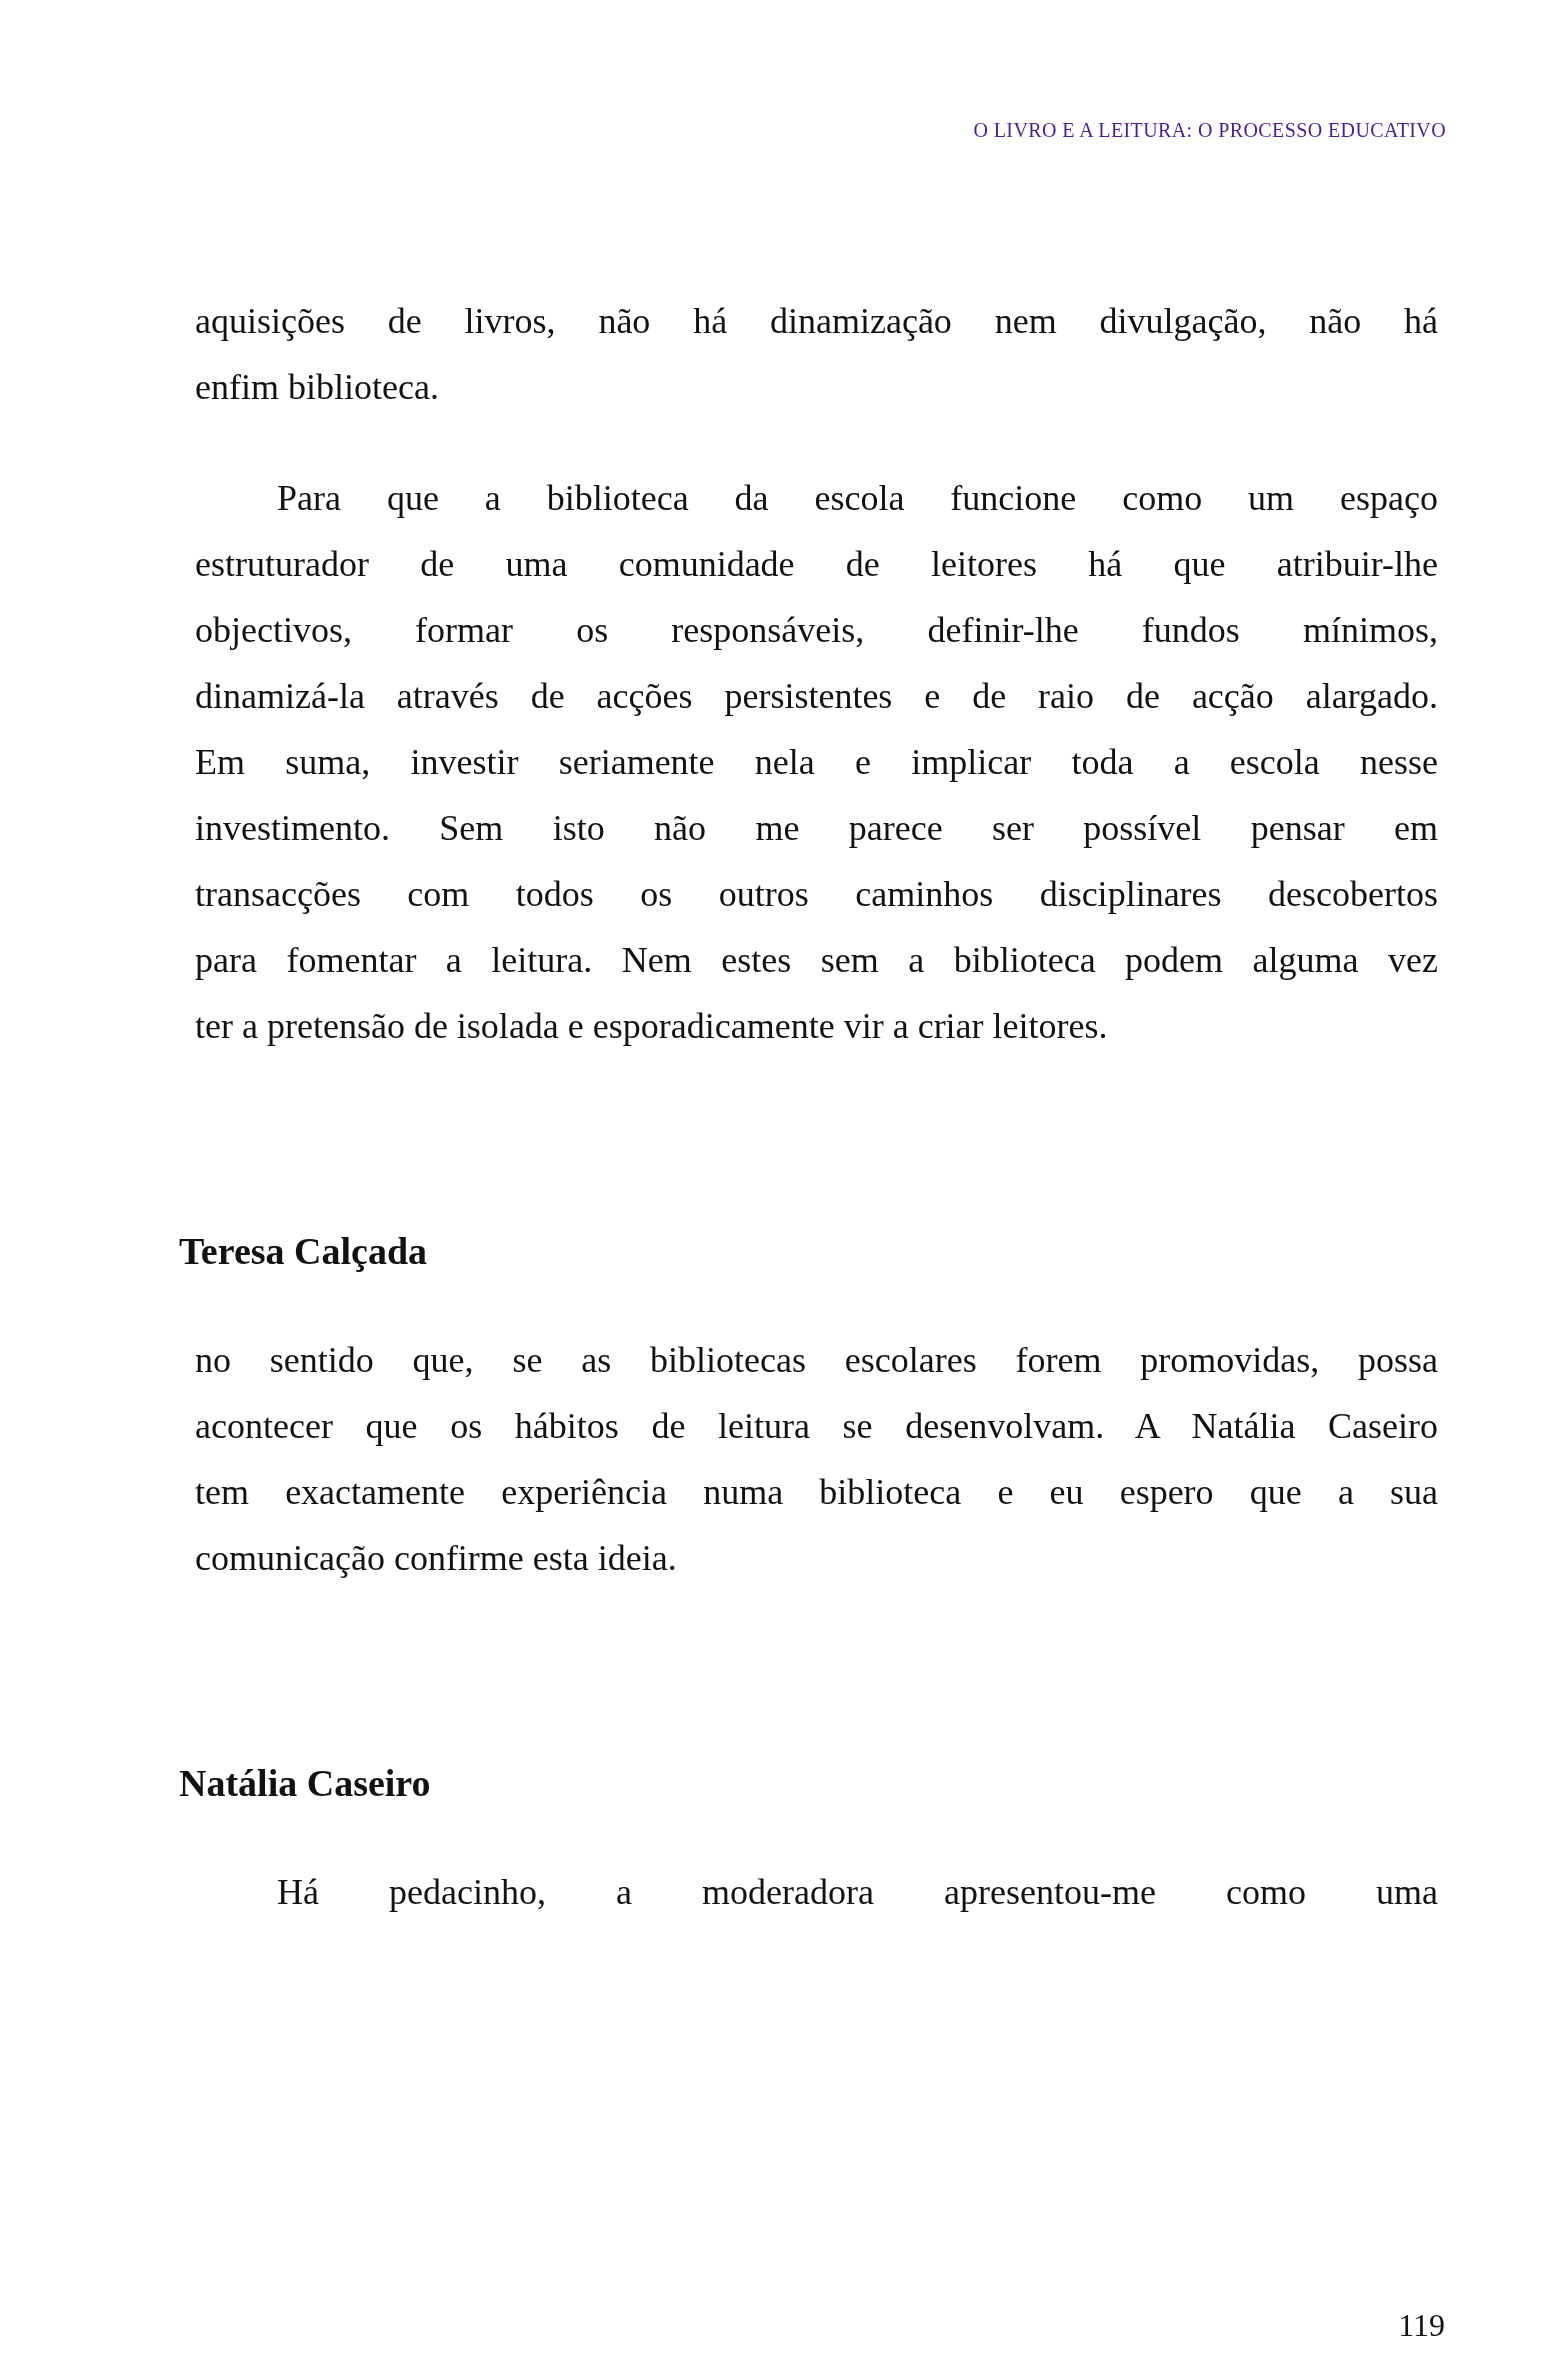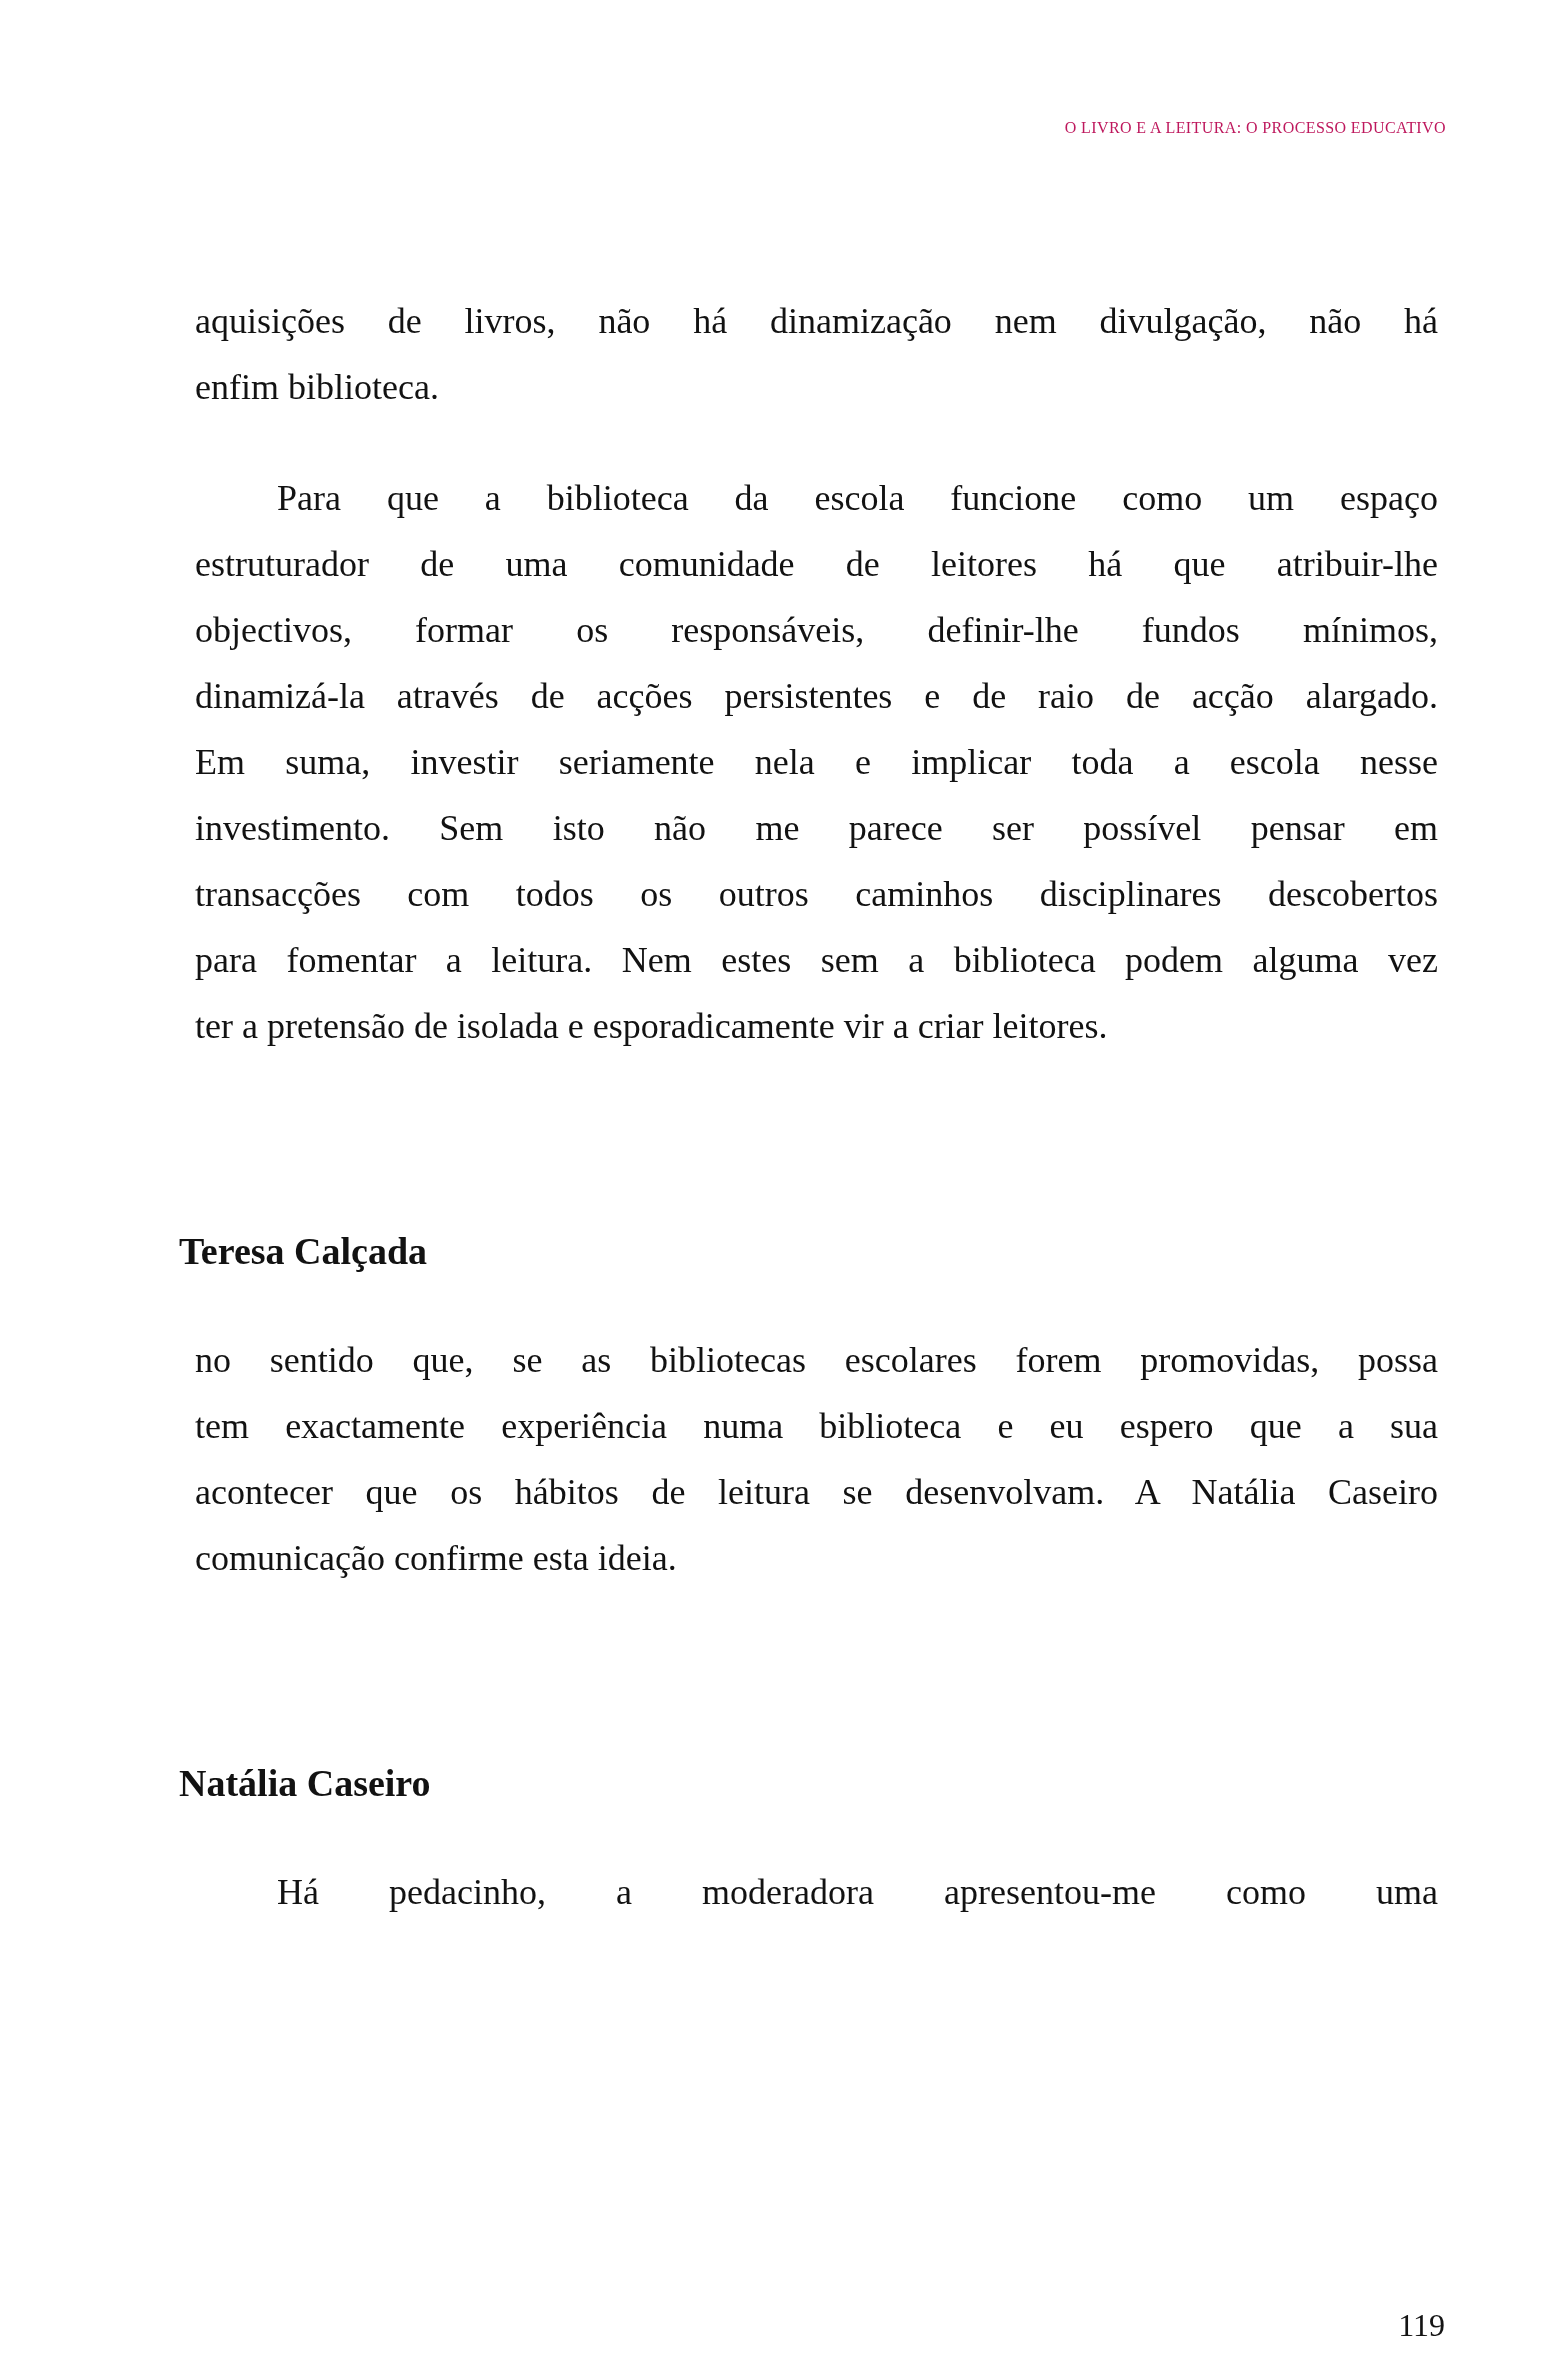--- a/index.html
+++ b/index.html
@@ -13,24 +13,24 @@
     height: 2377px;
     background: #ffffff;
     color: #121212;
     font-family: "Liberation Serif", "DejaVu Serif", serif;
     overflow: hidden;
   }
   .running-header {
     position: absolute;
     top: 119px;
     right: 104px;
-    font-size: 16px;
+    font-size: 20px;
     letter-spacing: 0.4px;
     white-space: nowrap;
-    color: #be185d;
+    color: #4c1d95;
   }
   .text-body {
     position: absolute;
     left: 179px;
     top: 0;
     width: 1259px;
     padding-top: 288px;
     font-size: 36px;
     line-height: 66px;
   }
@@ -84,22 +84,22 @@
         <div class="line fill">dinamizá-la através de acções persistentes e de raio de acção alargado.</div>
         <div class="line fill">Em suma, investir seriamente nela e implicar toda a escola nesse</div>
         <div class="line fill">investimento. Sem isto não me parece ser possível pensar em</div>
         <div class="line fill">transacções com todos os outros caminhos disciplinares descobertos</div>
         <div class="line fill">para fomentar a leitura. Nem estes sem a biblioteca podem alguma vez</div>
         <div class="line nofill">ter a pretensão de isolada e esporadicamente vir a criar leitores.</div>
       </div>
       <div class="heading">Teresa Calçada</div>
       <div class="para">
         <div class="line fill">no sentido que, se as bibliotecas escolares forem promovidas, possa</div>
+        <div class="line fill">acontecer que os hábitos de leitura se desenvolvam. A Natália Caseiro</div>
         <div class="line fill">tem exactamente experiência numa biblioteca e eu espero que a sua</div>
-        <div class="line fill">acontecer que os hábitos de leitura se desenvolvam. A Natália Caseiro</div>
         <div class="line nofill">comunicação confirme esta ideia.</div>
       </div>
       <div class="heading">Natália Caseiro</div>
       <div class="para">
         <div class="line fill indent">Há pedacinho, a moderadora apresentou-me como uma</div>
       </div>
     </div>
 
   <div class="page-number">119</div>
 </div>

